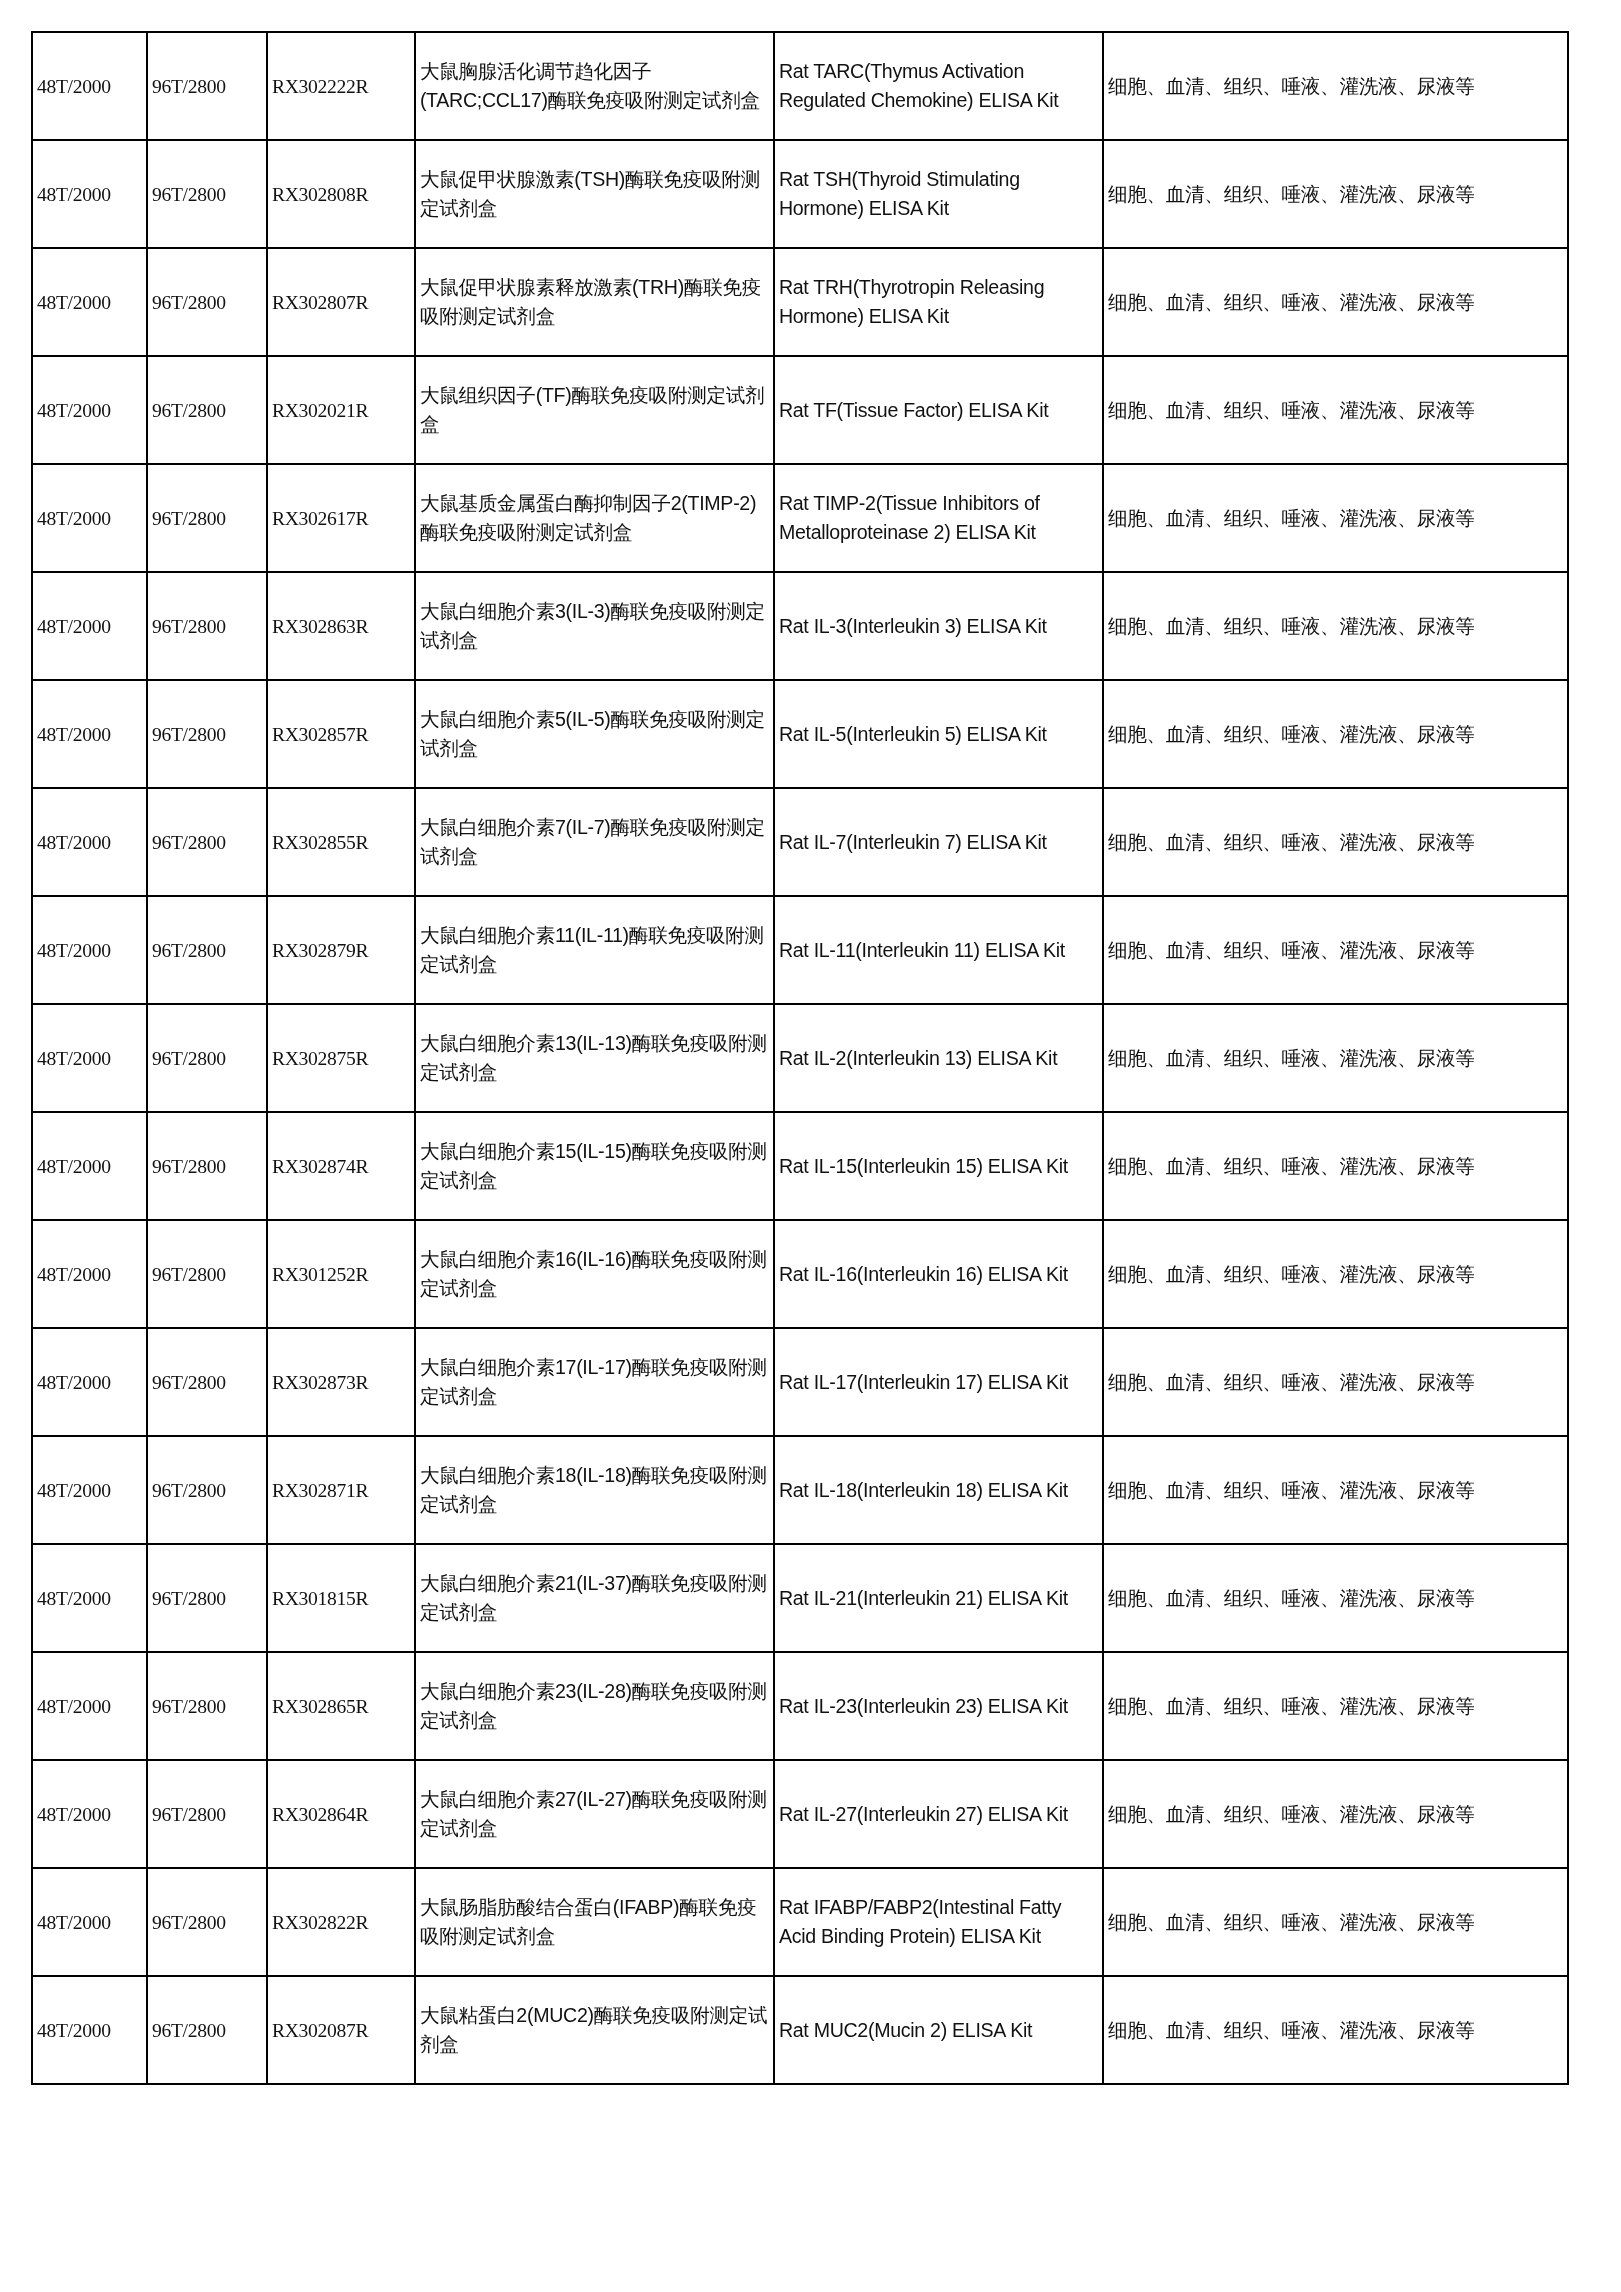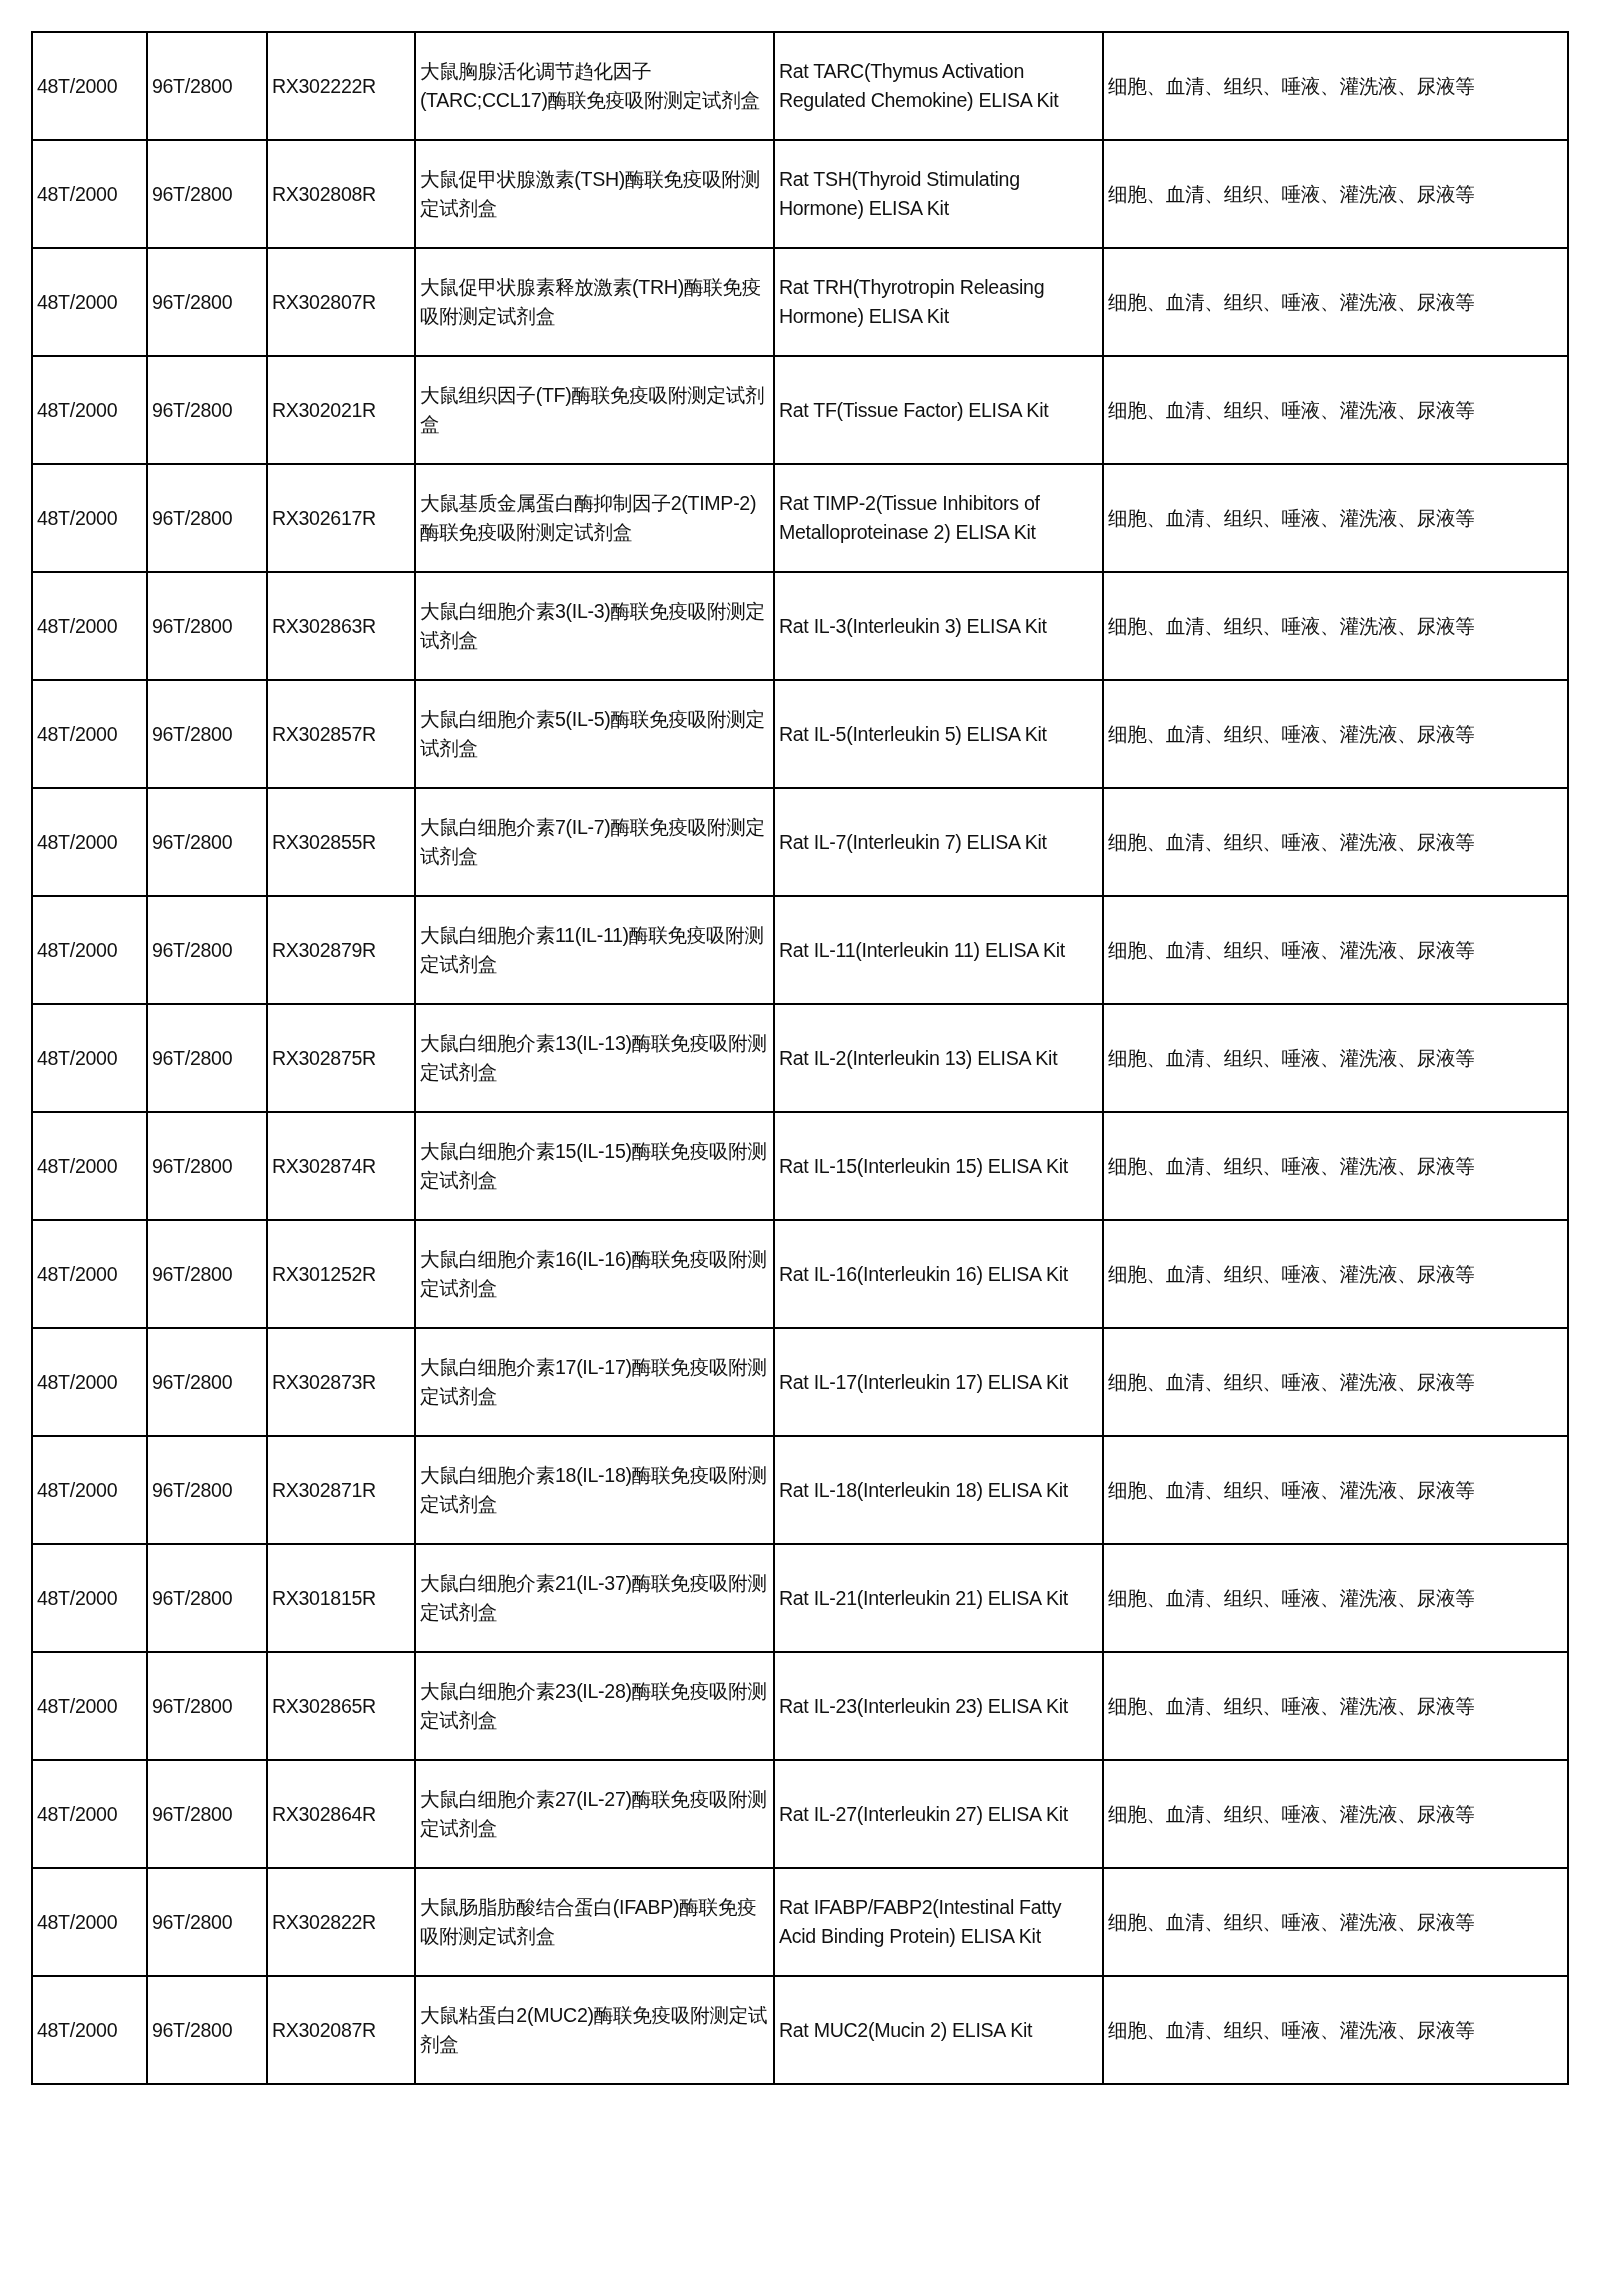--- a/index.html
+++ b/index.html
@@ -36,21 +36,21 @@
     height: 106px;
     padding: 0 3.9px;
     vertical-align: middle;
     overflow: hidden;
     font-size: 19.6px;
     line-height: 29px;
     letter-spacing: -0.3px;
     word-break: break-word;
   }
   td.col-size48, td.col-size96, td.col-cat {
-    font-family: Liberation Sans, sans-serif;
+    font-family: Liberation Serif, serif;
     font-size: 18.6px;
     letter-spacing: -0.6px;
     white-space: nowrap;
     border-radius: 13px;
   }
   td.col-cn {
     font-family: Liberation Sans, sans-serif;
     font-size: 19.6px;
     line-height: 29px;
   }

